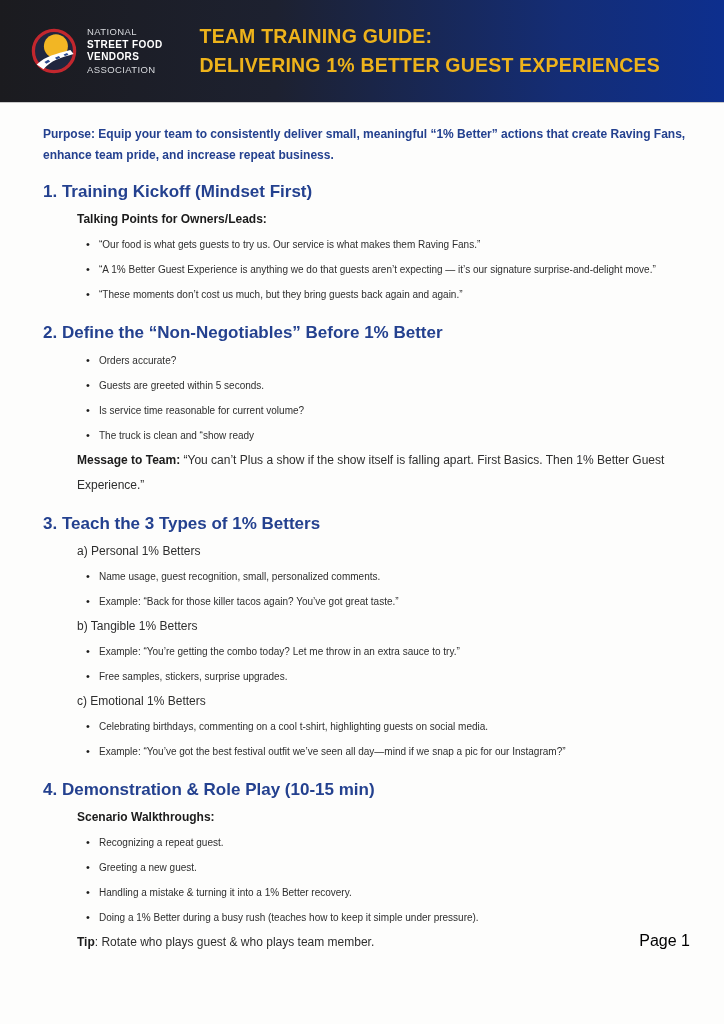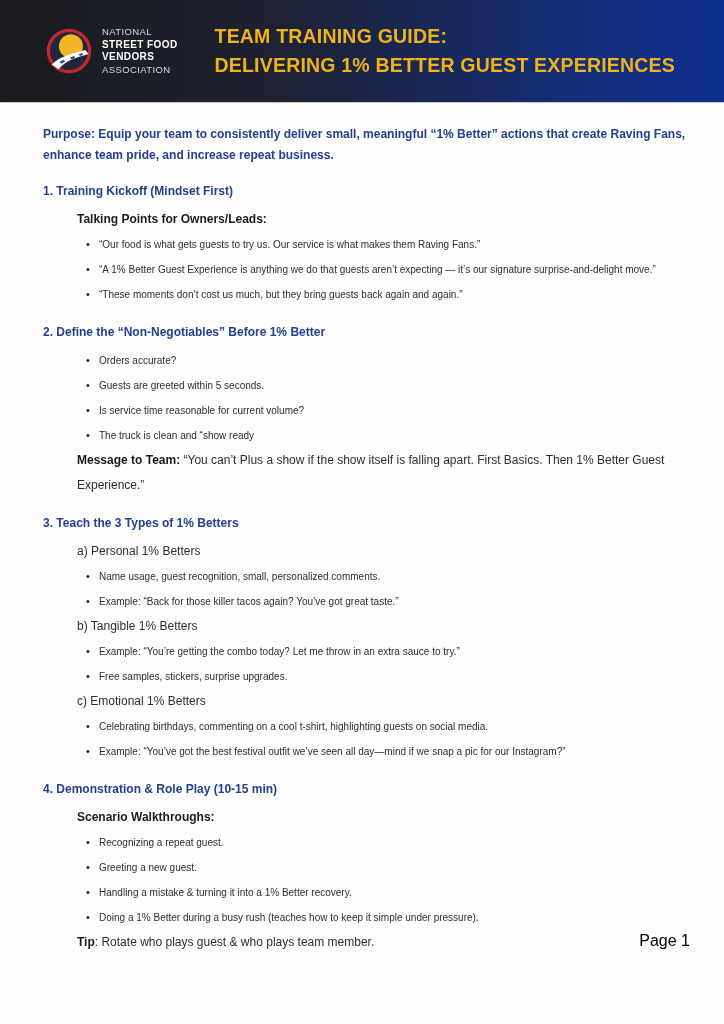--- a/index.html
+++ b/index.html
@@ -9,40 +9,40 @@
     font-family:"Liberation Sans", sans-serif;
     color:#2e2e2e; overflow:hidden;
   }
   .page { position:relative; width:724px; height:1024px; background:#fdfdfc; }
 
   
   .banner {
     height:103px;
     background:linear-gradient(90deg,#1b1b1f 0%,#1d2130 38%,#142d76 78%,#0d2f8e 100%);
     display:flex; align-items:center;
-    padding-left:46px;
+    padding-left:31px;
     border-bottom:1px solid #c9c9c9;
   }
   .logo { display:flex; align-items:center; }
   .logo svg { width:46px; height:46px; display:block; }
   .org-text { margin-left:10px; line-height:12.5px; }
   .org-text .reg  { font-size:9.5px; color:#d8dade; letter-spacing:.4px; font-weight:400; }
   .org-text .bold { font-size:10px;  color:#ffffff; letter-spacing:.4px; font-weight:700; }
   .title-block { margin-left:37px; }
   .title-line {
     color:#eeb31b; font-weight:700; font-size:19.5px; line-height:29px; letter-spacing:.2px;
   }
 
   
   .content { padding:21px 34px 0 43px; }
   .purpose {
     color:#24418f; font-weight:700; font-size:12px; line-height:21px; max-width:652px;
   }
   .section-heading {
-    color:#24418f; font-weight:700; font-size:12px; line-height:17px;
+    color:#24418f; font-weight:700; font-size:17px; line-height:17px;
     margin-top:17px; margin-bottom:7px;
   }
   .sub-bold   { margin-left:34px; font-weight:700; color:#1b1b1b; font-size:12px; line-height:25px; }
   .intro      { margin-left:34px; font-size:12px; line-height:25px; }
   .group-label{ margin-left:34px; font-size:12px; line-height:25px; }
   ul.bullets  { margin-left:34px; padding-left:22px; list-style:none; }
   ul.bullets li {
     position:relative; font-size:10px; line-height:25px; color:#2e2e2e;
   }
   ul.bullets li::before {

